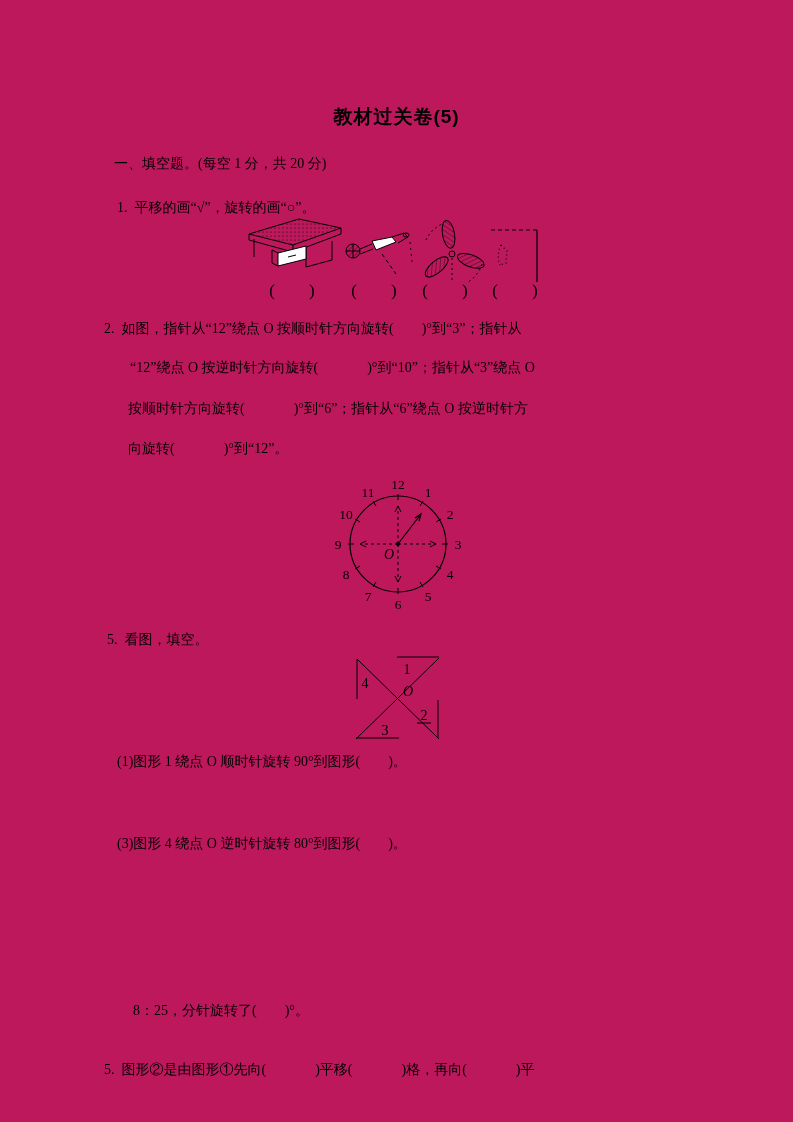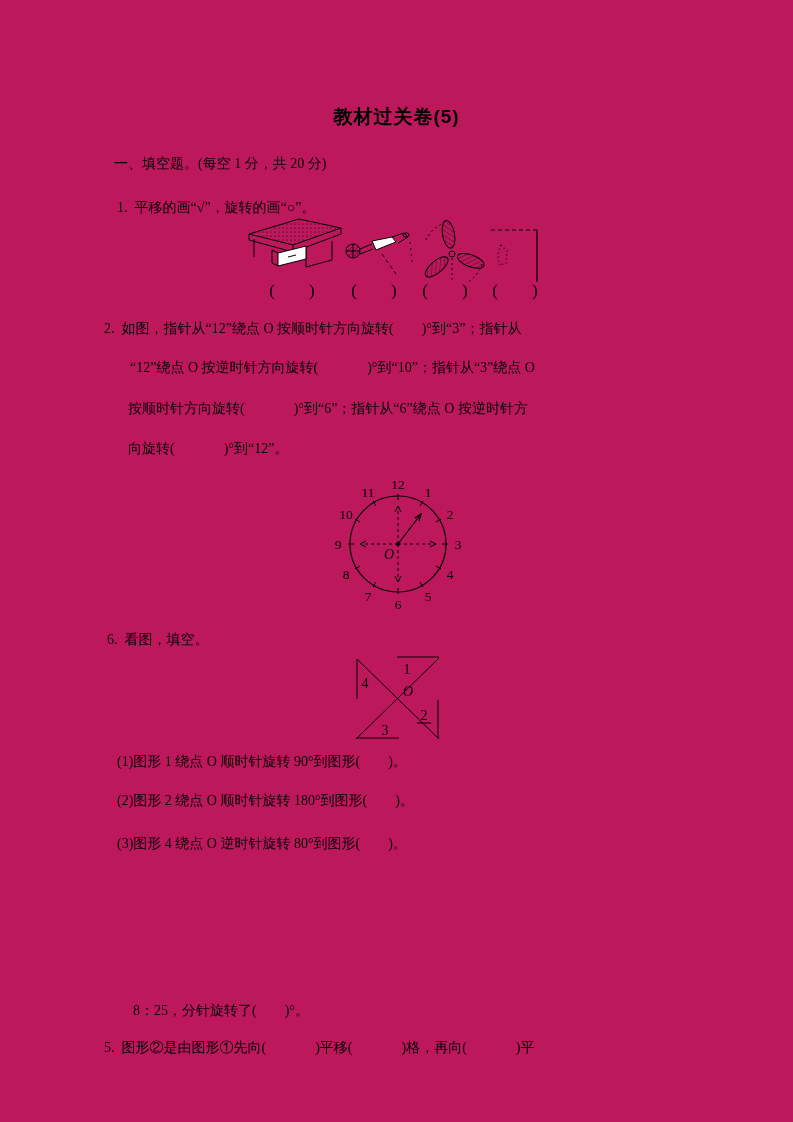--- a/index.html
+++ b/index.html
@@ -165,21 +165,21 @@
       <text x="73" y="138.5">6</text>
       <text x="43" y="130.5">7</text>
       <text x="21" y="108.5">8</text>
       <text x="13" y="78.5">9</text>
       <text x="21" y="48.5">10</text>
       <text x="43" y="26.5">11</text>
       <text x="64" y="89" font-style="italic" font-size="14">O</text>
     </g>
   </svg>
 
-  <div class="txt" style="left:107px;top:628px">6. 看图，填空。</div>
+  <div class="txt" style="left:107px;top:628px">5. 看图，填空。</div>
 
   <svg class="fig" style="left:346px;top:646px" width="100" height="106" viewBox="0 0 100 106">
     <g stroke="#000" stroke-width="1" fill="none">
       <line x1="11" y1="13" x2="93" y2="93"></line>
       <line x1="93" y1="12" x2="10" y2="93"></line>
       <line x1="11" y1="13" x2="11" y2="53"></line>
       <line x1="51" y1="11" x2="93" y2="11"></line>
       <line x1="92" y1="54" x2="92" y2="92"></line>
       <line x1="10" y1="92" x2="53" y2="92"></line>
       <line x1="71" y1="77" x2="85" y2="77"></line>
@@ -187,20 +187,19 @@
     <g font-size="14" text-anchor="middle">
       <text x="19" y="42">4</text>
       <text x="61" y="28">1</text>
       <text x="62" y="50" font-style="italic">O</text>
       <text x="78" y="74">2</text>
       <text x="39" y="89">3</text>
     </g>
   </svg>
 
   <div class="txt" style="left:117px;top:750px">(1)图形 1 绕点 O 顺时针旋转 90°到图形(  )。</div>
-  <div class="txt" style="left:117px;top:789px">(2)图形 2 绕点 O 顺时针旋转 180°到图形(  )。</div>
   <div class="txt" style="left:117px;top:832px">(3)图形 4 绕点 O 逆时针旋转 80°到图形(  )。</div>
 
   <div class="txt" style="left:133px;top:999px">8：25，分针旋转了(  )°。</div>
 
-  <div class="txt" style="left:104px;top:1036px">5. 图形②是由图形①先向(    )平移(    )格，再向(    )平</div>
+  <div class="txt" style="left:104px;top:1058px">5. 图形②是由图形①先向(    )平移(    )格，再向(    )平</div>
 
 </div>
 
 </body></html>

